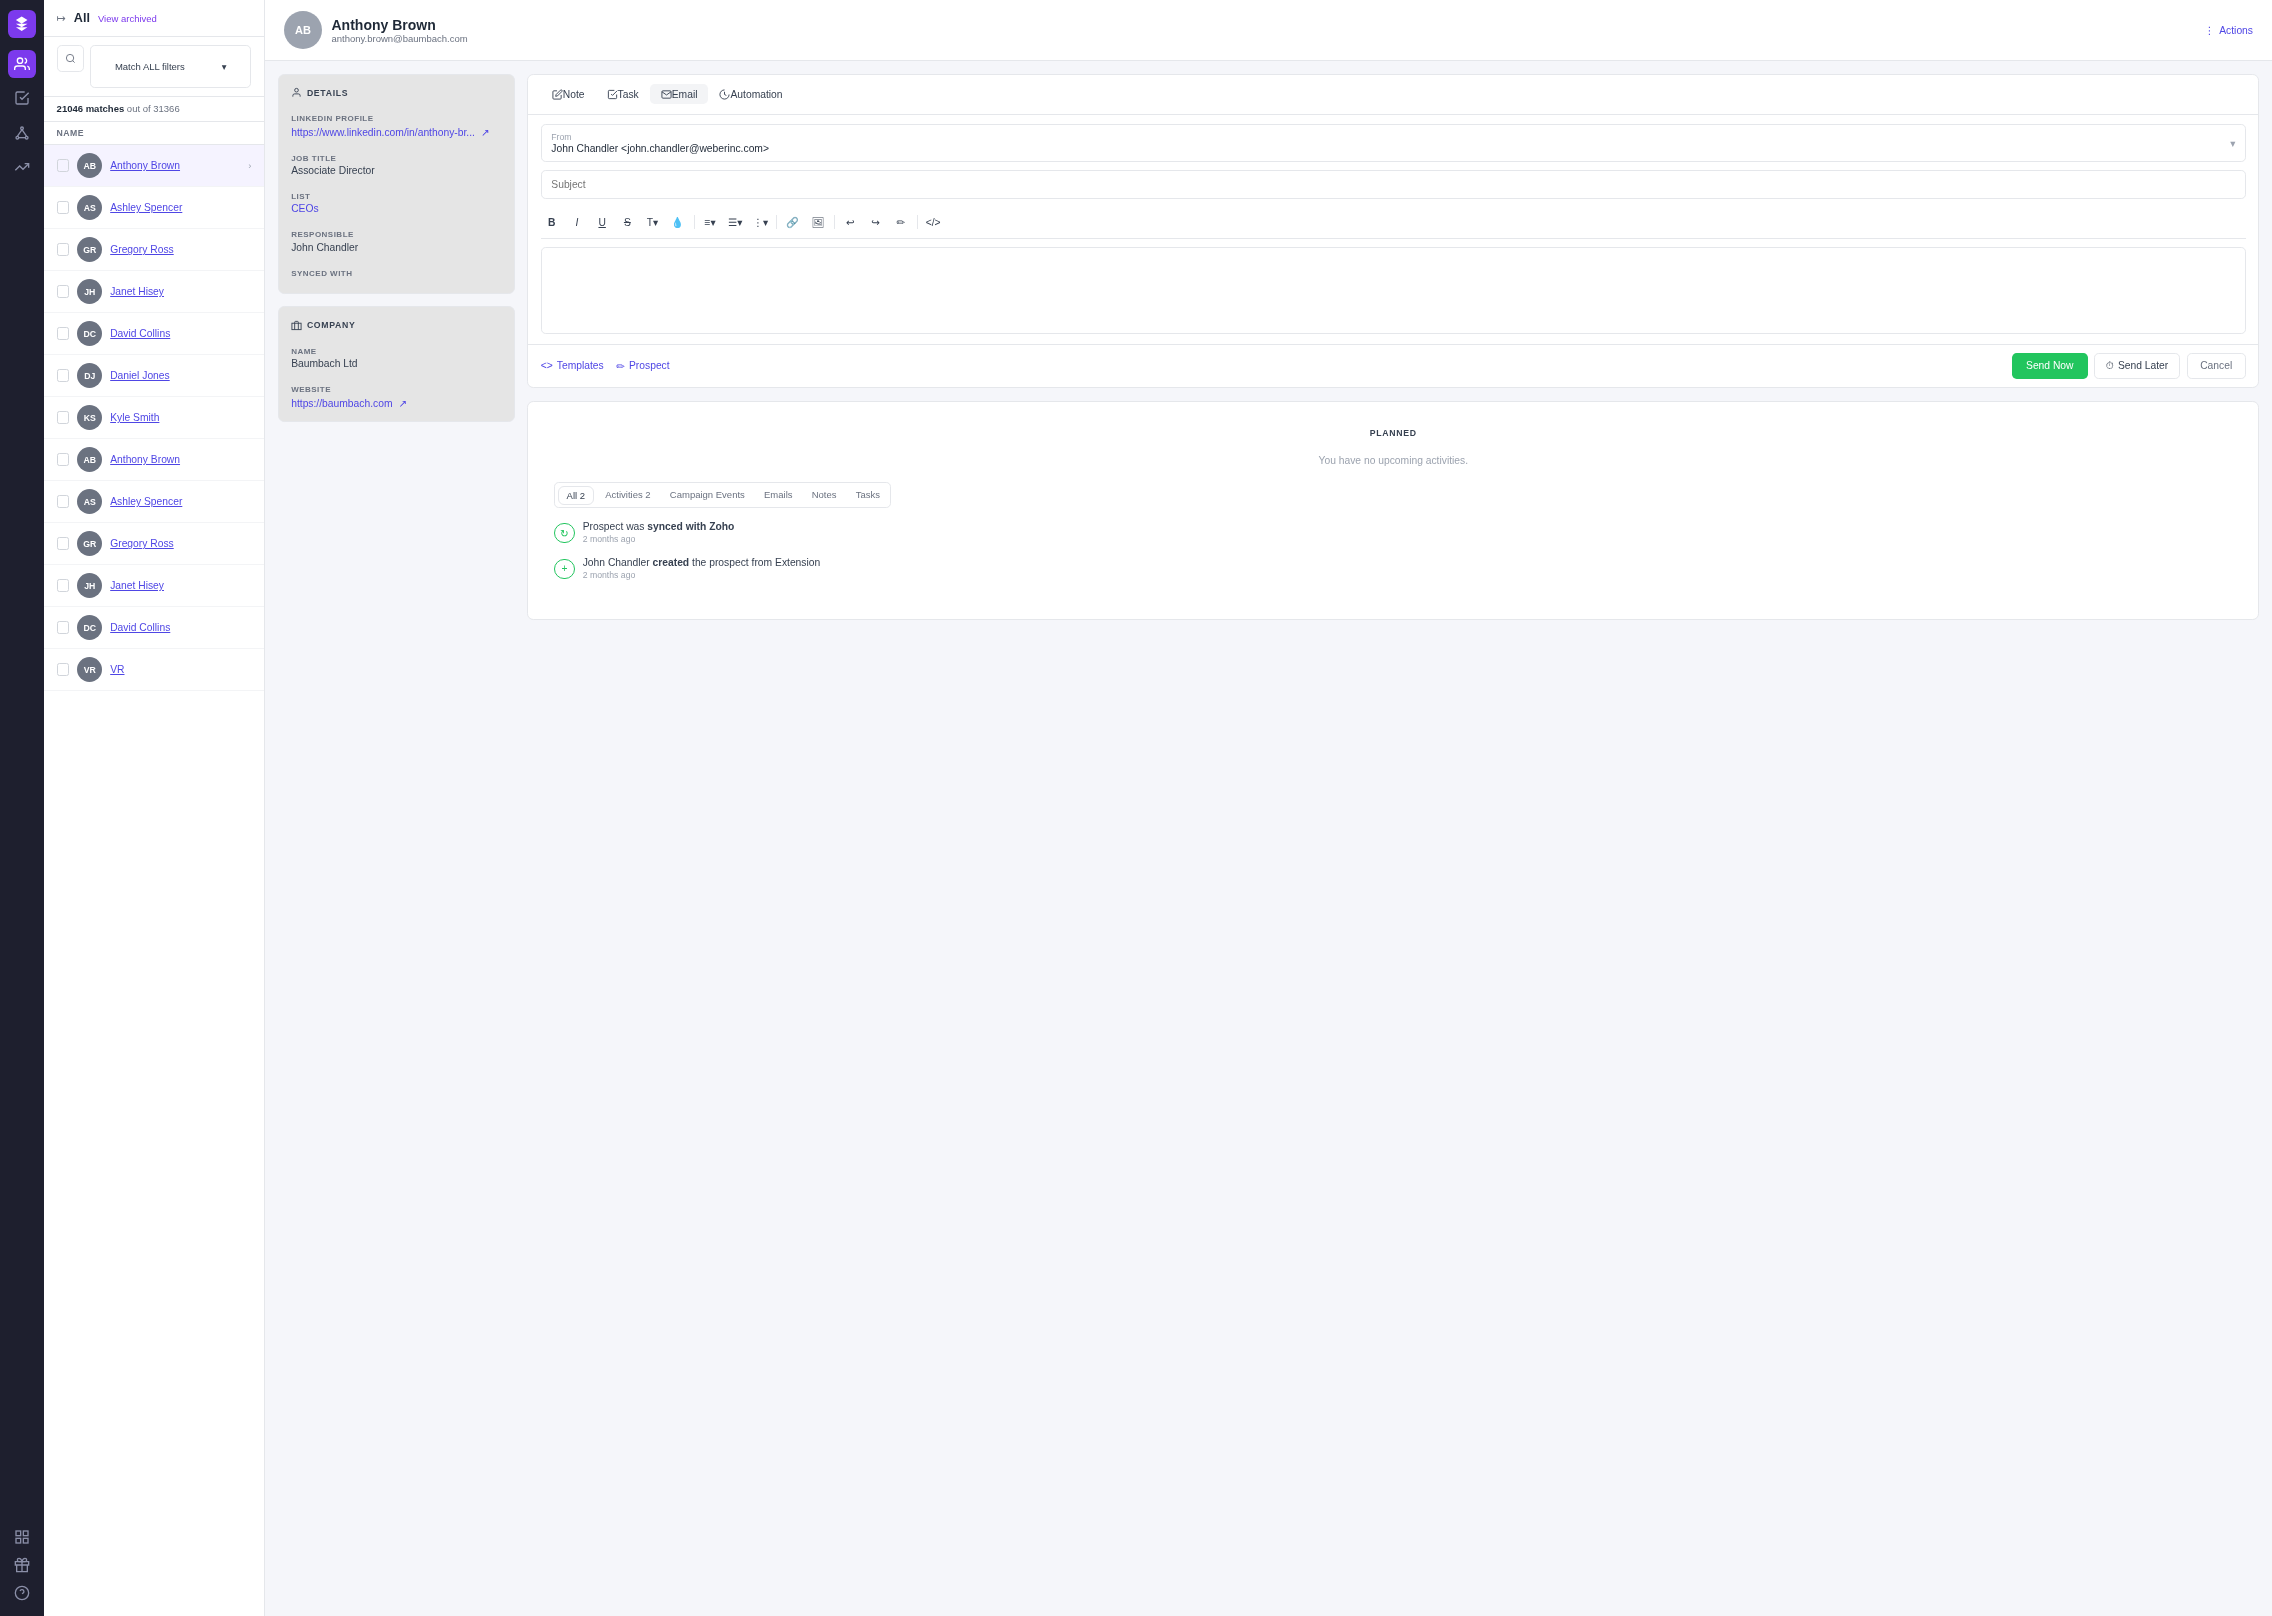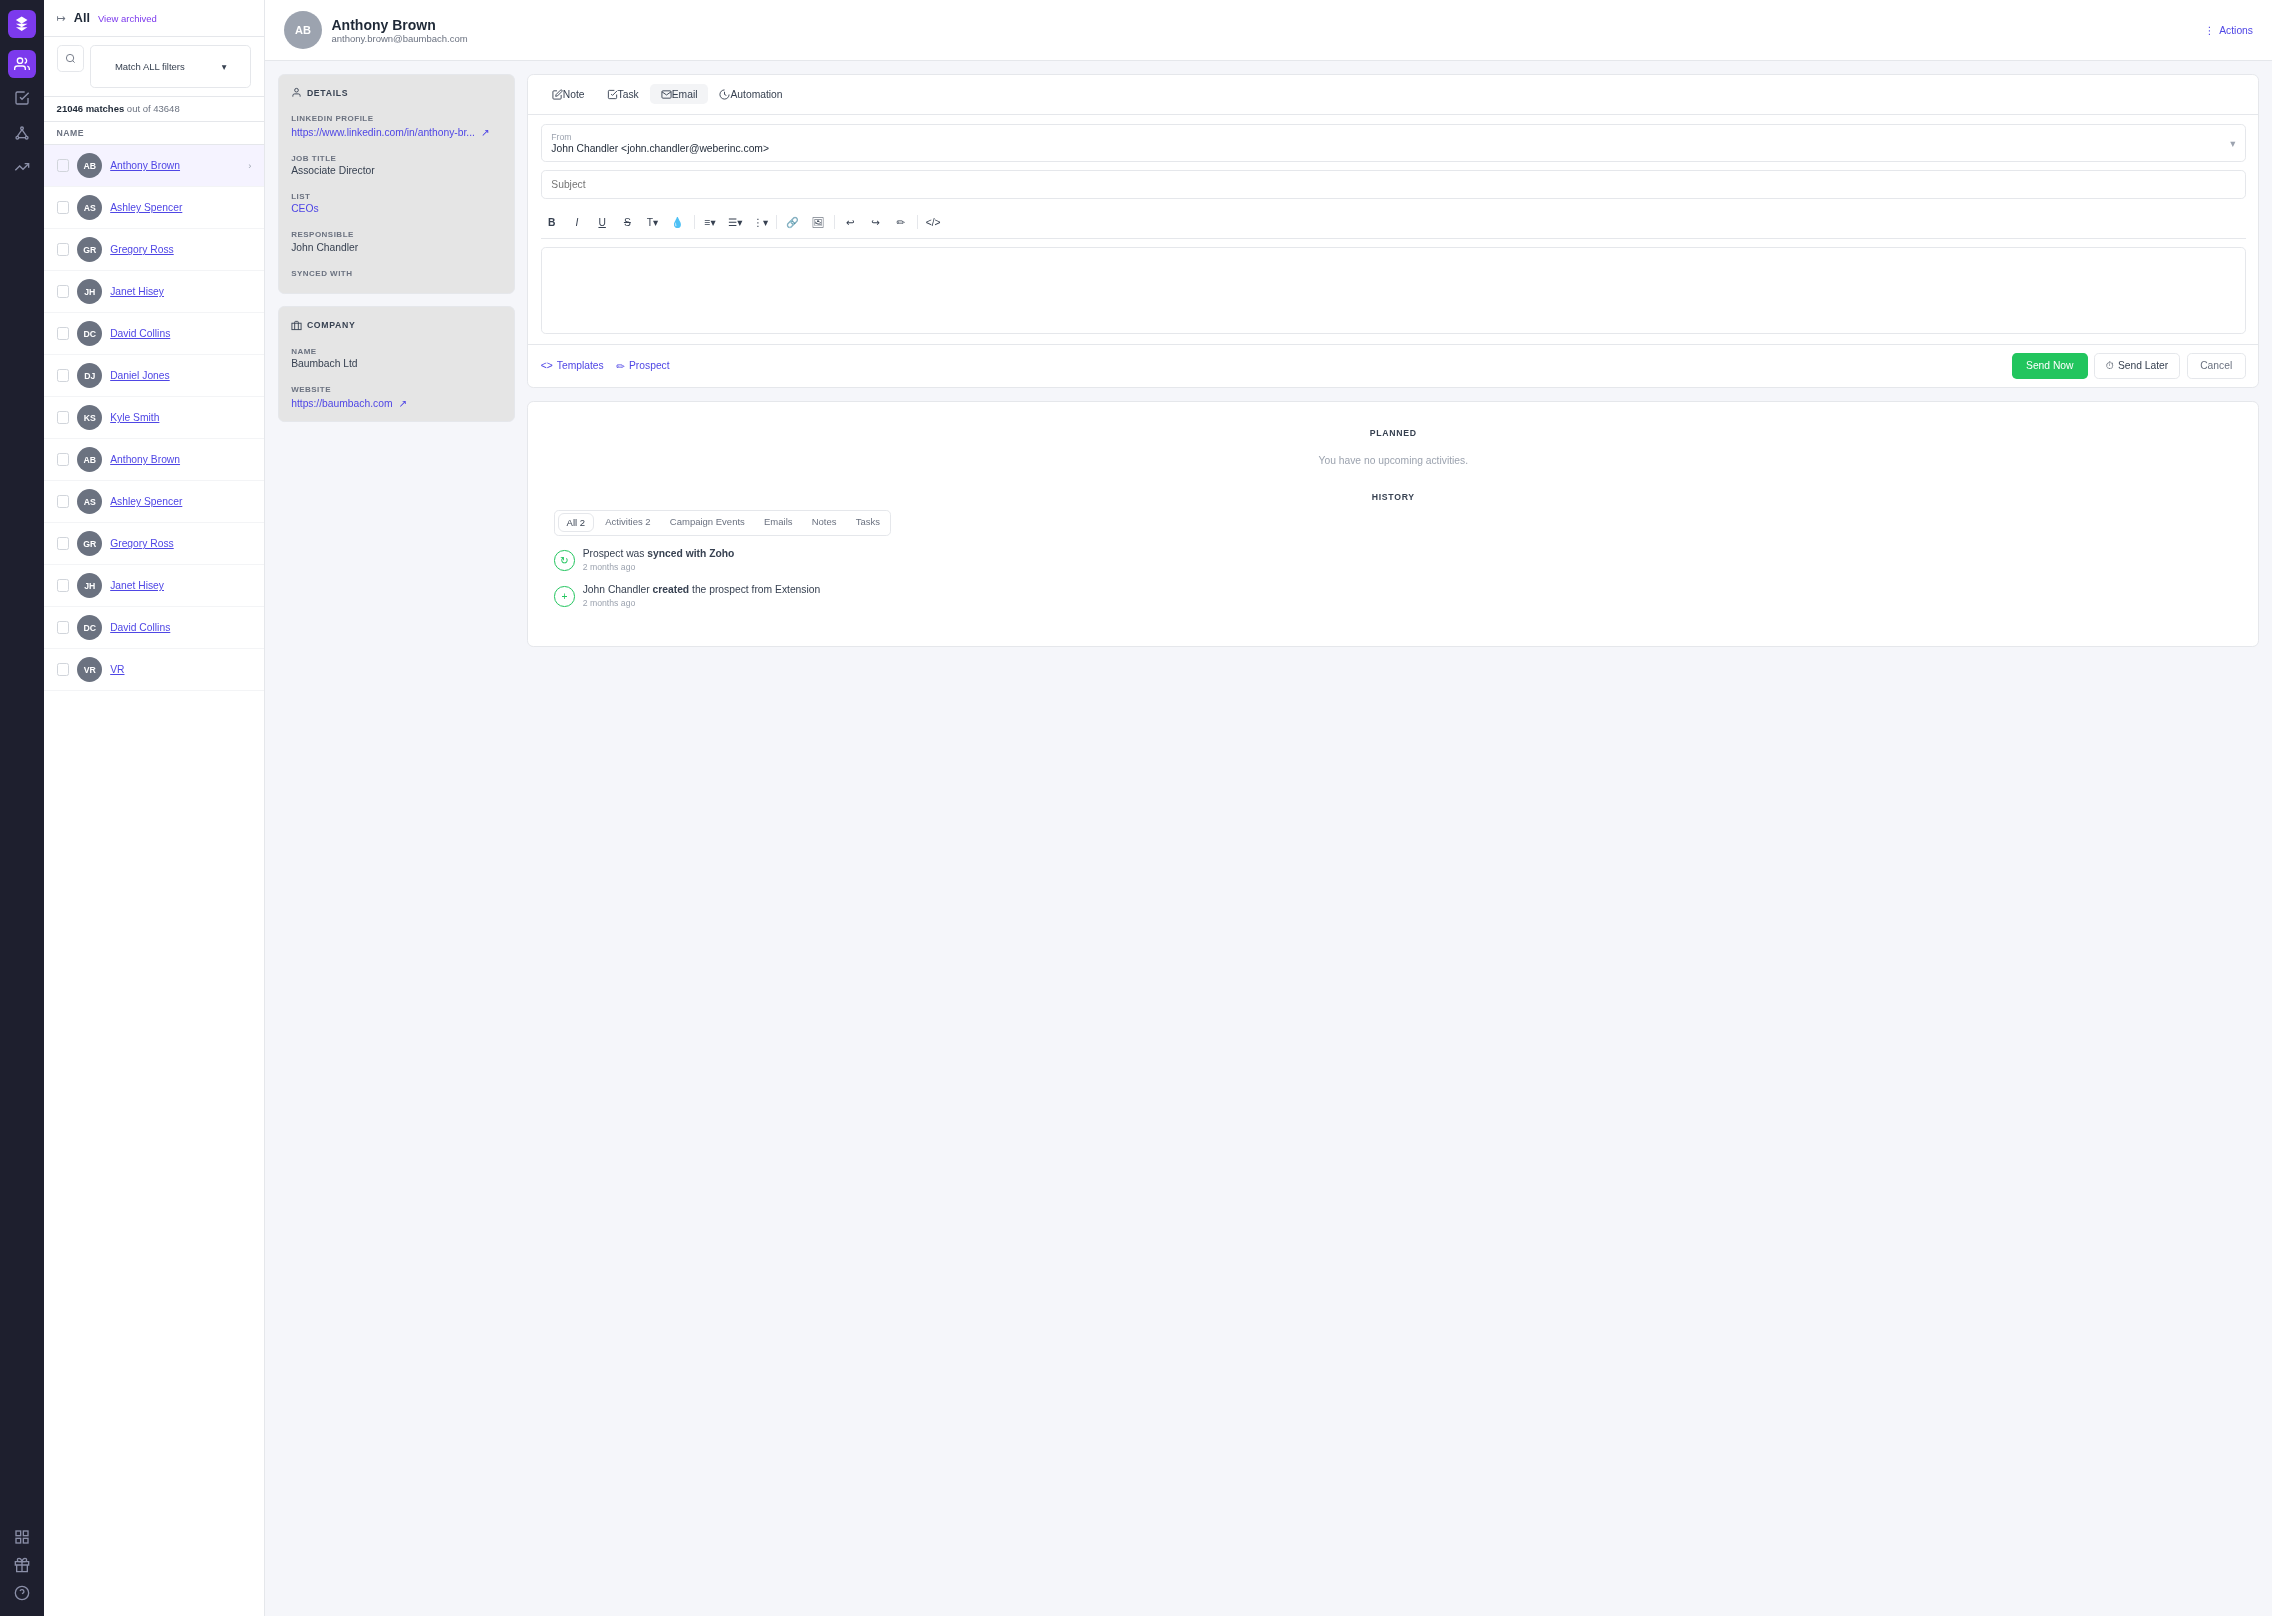--- a/index.html
+++ b/index.html
@@ -563,21 +563,21 @@
           <line x1="21" y1="21" x2="16.65" y2="16.65"></line>
         </svg>
     </button>
     <div class="filter-btn">
       <span>Match ALL filters</span>
       <span>▾</span>
     </div>
   </div>
   <div class="match-count">
     <strong>21046 matches</strong>
-    <span>out of 43648</span>
+    <span>out of 31366</span>
   </div>
   <div class="col-header">NAME</div>
   <div class="contact-list" id="contact-list-container">
       <div class="contact-item active">
     <div class="contact-checkbox"></div>
     <div class="avatar" style="background:#6b7280;">AB</div>
     <span class="contact-name">Anthony Brown</span>
     <span class="expand-arrow">›</span>
   </div>
       <div class="contact-item">
@@ -823,21 +823,20 @@
               <span>Send Later</span>
             </button>
             <button class="btn-cancel">Cancel</button>
           </div>
         </div>
       </div>
 
       <div class="history-card">
         <div class="planned-label">PLANNED</div>
         <div class="no-activities">You have no upcoming activities.</div>
-        <div class="history-label">HISTORY</div>
         <div class="history-tabs" id="history-tabs-container">
             <div class="history-tab active">All 2</div>
             <div class="history-tab inactive">Activities 2</div>
             <div class="history-tab inactive">Campaign Events</div>
             <div class="history-tab inactive">Emails</div>
             <div class="history-tab inactive">Notes</div>
             <div class="history-tab inactive">Tasks</div>
           </div>
         <div id="timeline-container">
             <div class="timeline-item">

